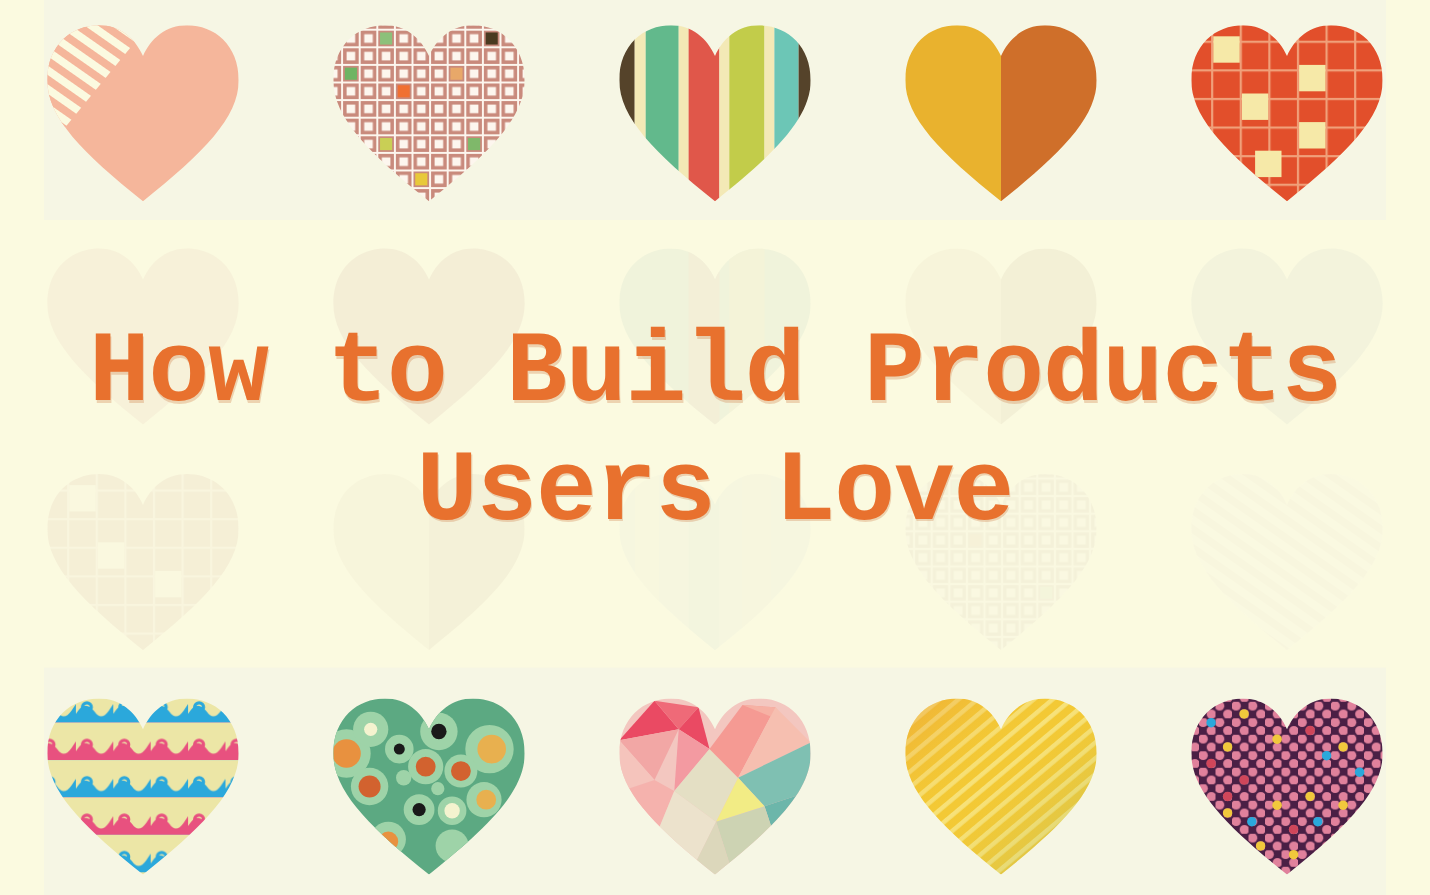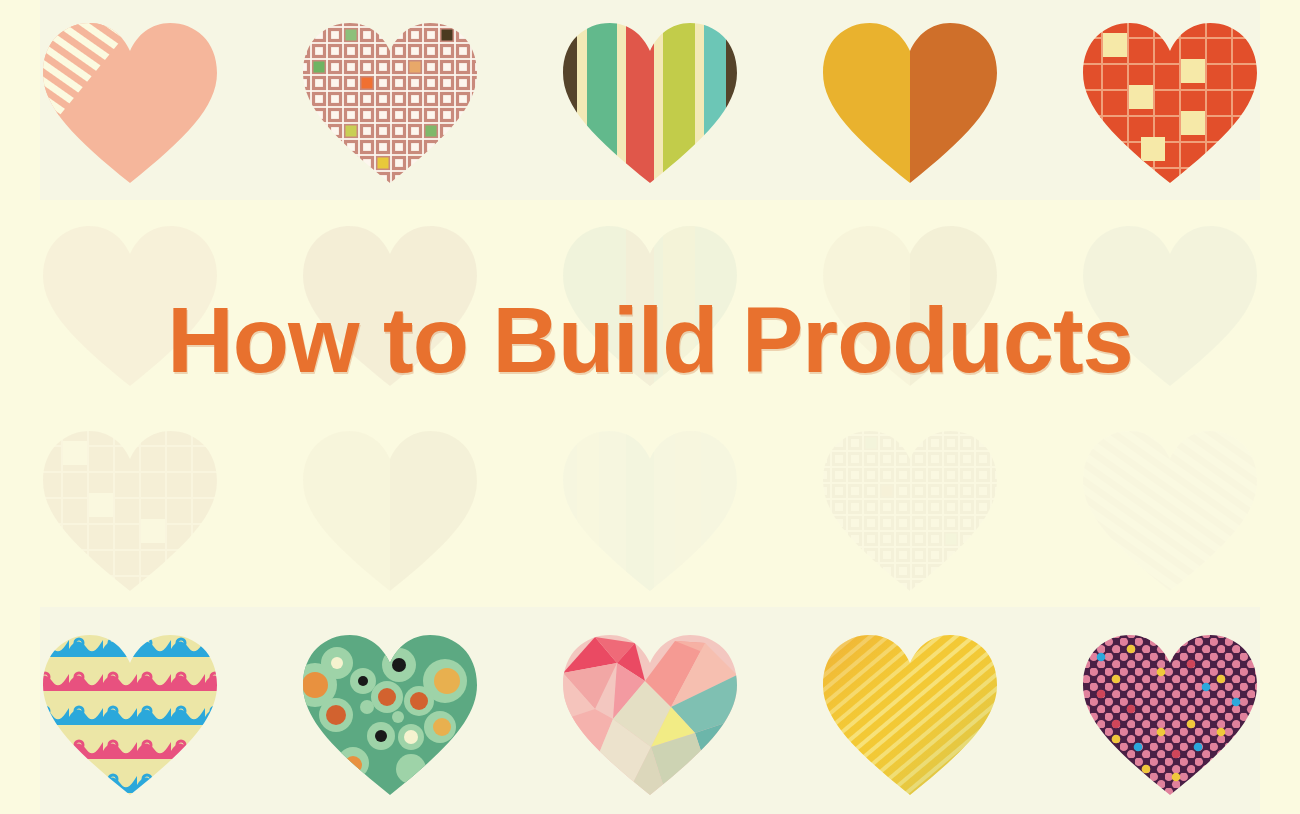--- a/index.html
+++ b/index.html
@@ -32,20 +32,21 @@
   #title{
     position:absolute;left:0;top:286px;width:1300px;
     text-align:center;
     color:#e8712e;
     font-size:92px;
     font-weight:bold;
     line-height:108px;
     letter-spacing:-1px;
     text-shadow:1px 2px 0 rgba(200,110,55,.28);
     pointer-events:none;
+    font-family:Liberation Mono, monospace;
   }
   #title .ln{display:block;white-space:nowrap;}
 </style>
 </head>
 <body>
 
 <div id="stage">
 
   <div class="band b1"></div>
   <div class="band b4"></div>
@@ -483,15 +484,16 @@
             <circle cx="71" cy="146" r="4.3" fill="#f0c83c"></circle>
             <circle cx="101" cy="154" r="4.3" fill="#f0c83c"></circle>
           </g>
         </svg>
       </div>
     </div>
   </div>
 
   <div id="title">
     <span class="ln">How to Build Products</span>
+    <span class="ln">Users Love</span>
   </div>
 
 </div>
 
 </body></html>

